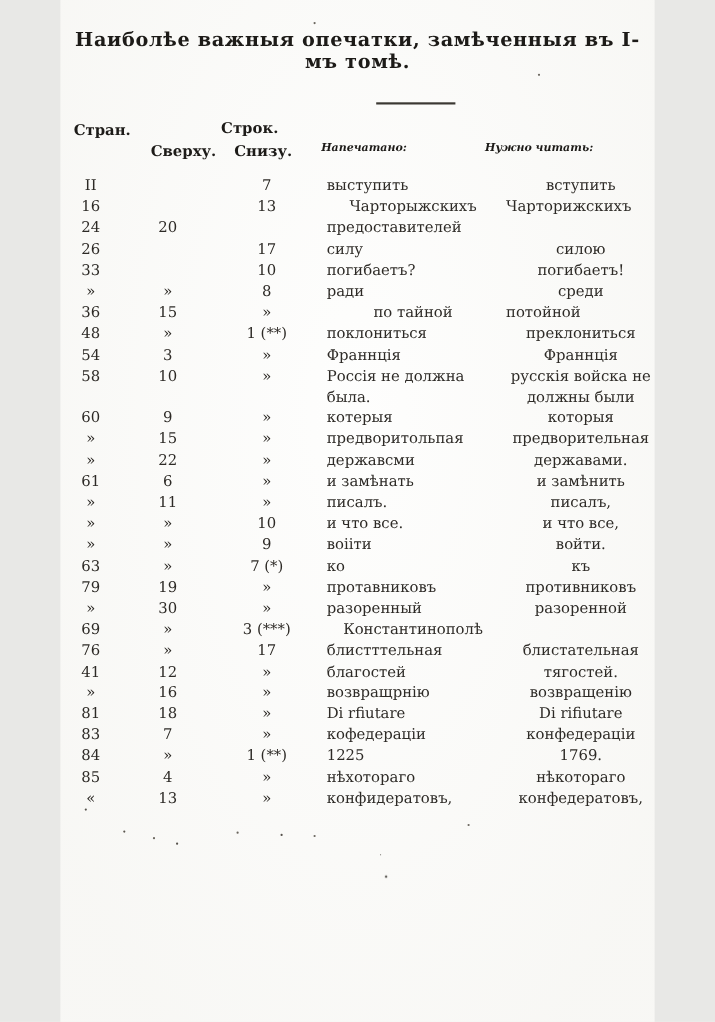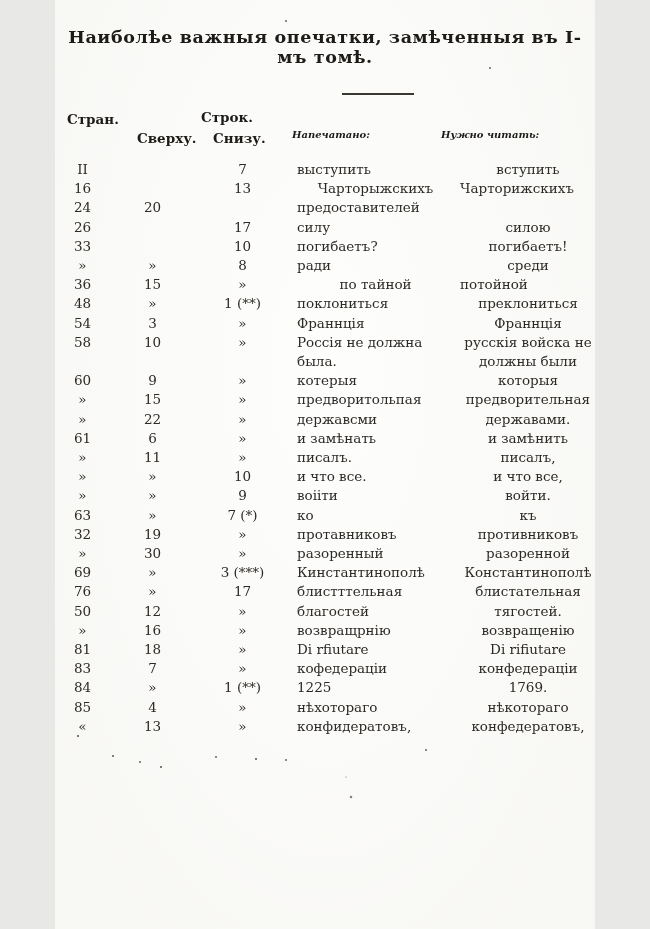--- a/index.html
+++ b/index.html
@@ -242,53 +242,52 @@
 
     <div class="trow">
       <span class="c c-page">63</span>
       <span class="c c-top">»</span>
       <span class="c c-bottom">7 (*)</span>
       <span class="c c-printed">ко</span>
       <span class="c c-correct">къ</span>
     </div>
 
     <div class="trow">
-      <span class="c c-page">32</span>
+      <span class="c c-page">79</span>
       <span class="c c-top">19</span>
       <span class="c c-bottom">»</span>
       <span class="c c-printed">протавниковъ</span>
       <span class="c c-correct">противниковъ</span>
     </div>
 
     <div class="trow">
       <span class="c c-page">»</span>
       <span class="c c-top">30</span>
       <span class="c c-bottom">»</span>
       <span class="c c-printed">разоренный</span>
       <span class="c c-correct">разоренной</span>
     </div>
 
     <div class="trow">
       <span class="c c-page">69</span>
       <span class="c c-top">»</span>
       <span class="c c-bottom">3 (***)</span>
-      <span class="c c-printed">Кинстантинополѣ</span>
       <span class="c c-correct">Константинополѣ</span>
     </div>
 
     <div class="trow">
       <span class="c c-page">76</span>
       <span class="c c-top">»</span>
       <span class="c c-bottom">17</span>
       <span class="c c-printed">блистттельная</span>
       <span class="c c-correct">блистательная</span>
     </div>
 
     <div class="trow">
-      <span class="c c-page">50</span>
+      <span class="c c-page">41</span>
       <span class="c c-top">12</span>
       <span class="c c-bottom">»</span>
       <span class="c c-printed">благостей</span>
       <span class="c c-correct">тягостей.</span>
     </div>
 
     <div class="trow">
       <span class="c c-page">»</span>
       <span class="c c-top">16</span>
       <span class="c c-bottom">»</span>

